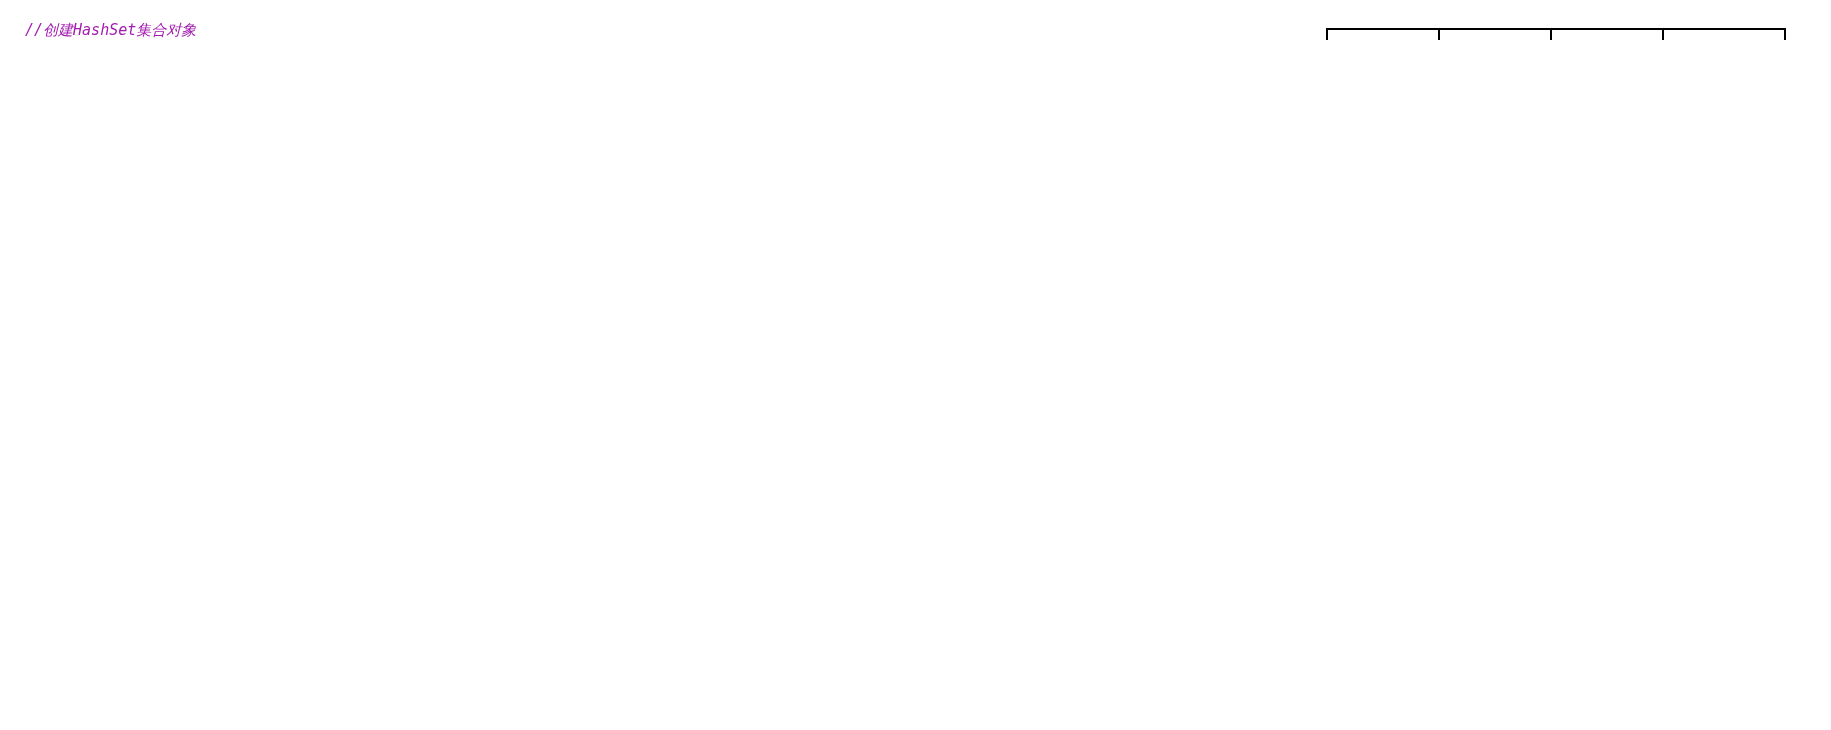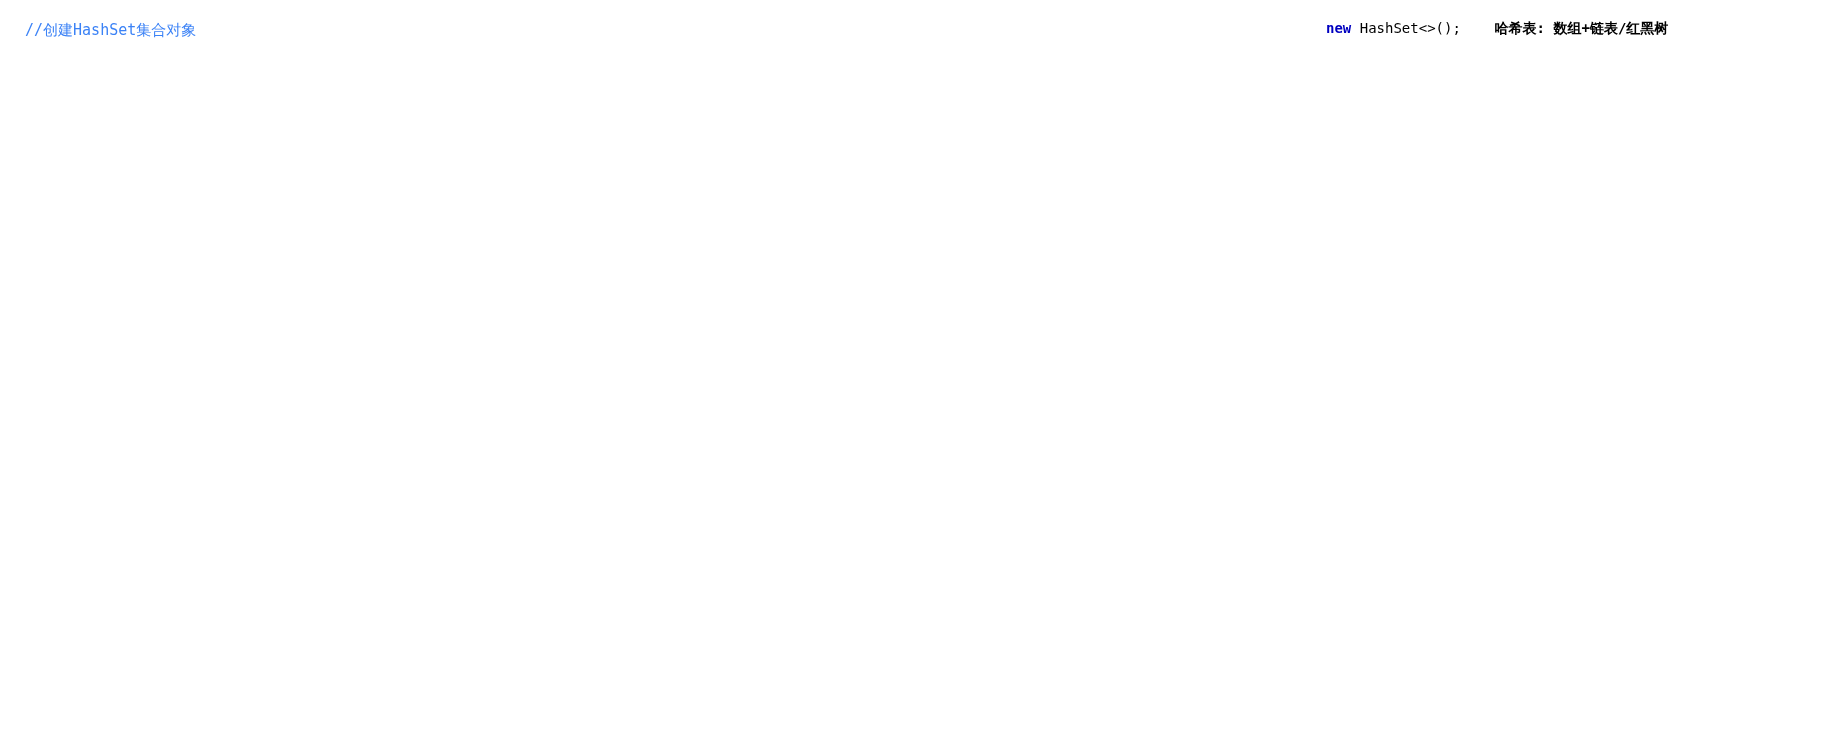--- a/index.html
+++ b/index.html
@@ -33,21 +33,21 @@
     font-size: 15px;
     line-height: 1.35;
     white-space: pre;
   }
   .c-comment { color: #808080; font-style: italic; }
   .c-kw { color: #0000c0; font-weight: bold; }
   .c-str { color: #008000; font-weight: bold; }
   .c-param { color: #808080; font-style: italic; }
   .c-hi { background: #e9e0b0; }
   .c-ital { font-style: italic; color: #606060; }
-  .c-olivecomment { color: #3b82f6; }
+  .c-olivecomment { color: #a21caf; font-style: italic; }
 
   .ann-red { color: #cc0000; font-weight: bold; }
   .ann-blk { color: #000; font-weight: bold; }
   .ann-green { color: #008000; font-weight: bold; }
   .ann-blue { color: #0000cc; font-weight: bold; }
 
   .ann-area1 {
     position: absolute;
     left: 430px;
     top: 60px;
@@ -172,23 +172,20 @@
       <div><span class="ann-blk">add方法会调用"通话"的hashCode方法,计算字符串"通话"的哈希值,哈希值是</span><span class="ann-red">1179395</span></div>
       <div><span class="ann-blk">在集合中找有没有</span><span class="ann-red">1179395</span><span class="ann-blk">这个哈希值的元素,发现</span><span class="ann-red">有(哈希冲突)</span></div>
       <div><span class="ann-blk">"通话"会调用equals方法和哈希值相同的元素进行比较 "通话".equals("重地"),返回</span><span class="ann-blue">false</span></div>
       <div><span class="ann-blk">两个元素的哈希值</span><span class="ann-red">相同</span><span class="ann-blk">,equals方法返回false,</span><span class="ann-red">认定两个元素不同</span></div>
       <div><span class="ann-red">就会把"通话"存储到集合中</span></div>
     </div>
 
   </div>
 
   <div class="diagram">
-    <div class="ht-top">
-      <span class="c-kw">new</span><span> HashSet&lt;&gt;();</span>&nbsp;&nbsp;&nbsp;&nbsp;<b>哈希表: 数组+链表/红黑树</b>
-    </div>
     <div class="ht-grid">
       <div class="ht-cell">
         <span class="ht-val">96354</span>
         <span class="ht-idx">0</span>
       </div>
       <div class="ht-cell">
         <span class="ht-val"></span>
         <span class="ht-idx">1</span>
       </div>
       <div class="ht-cell">

